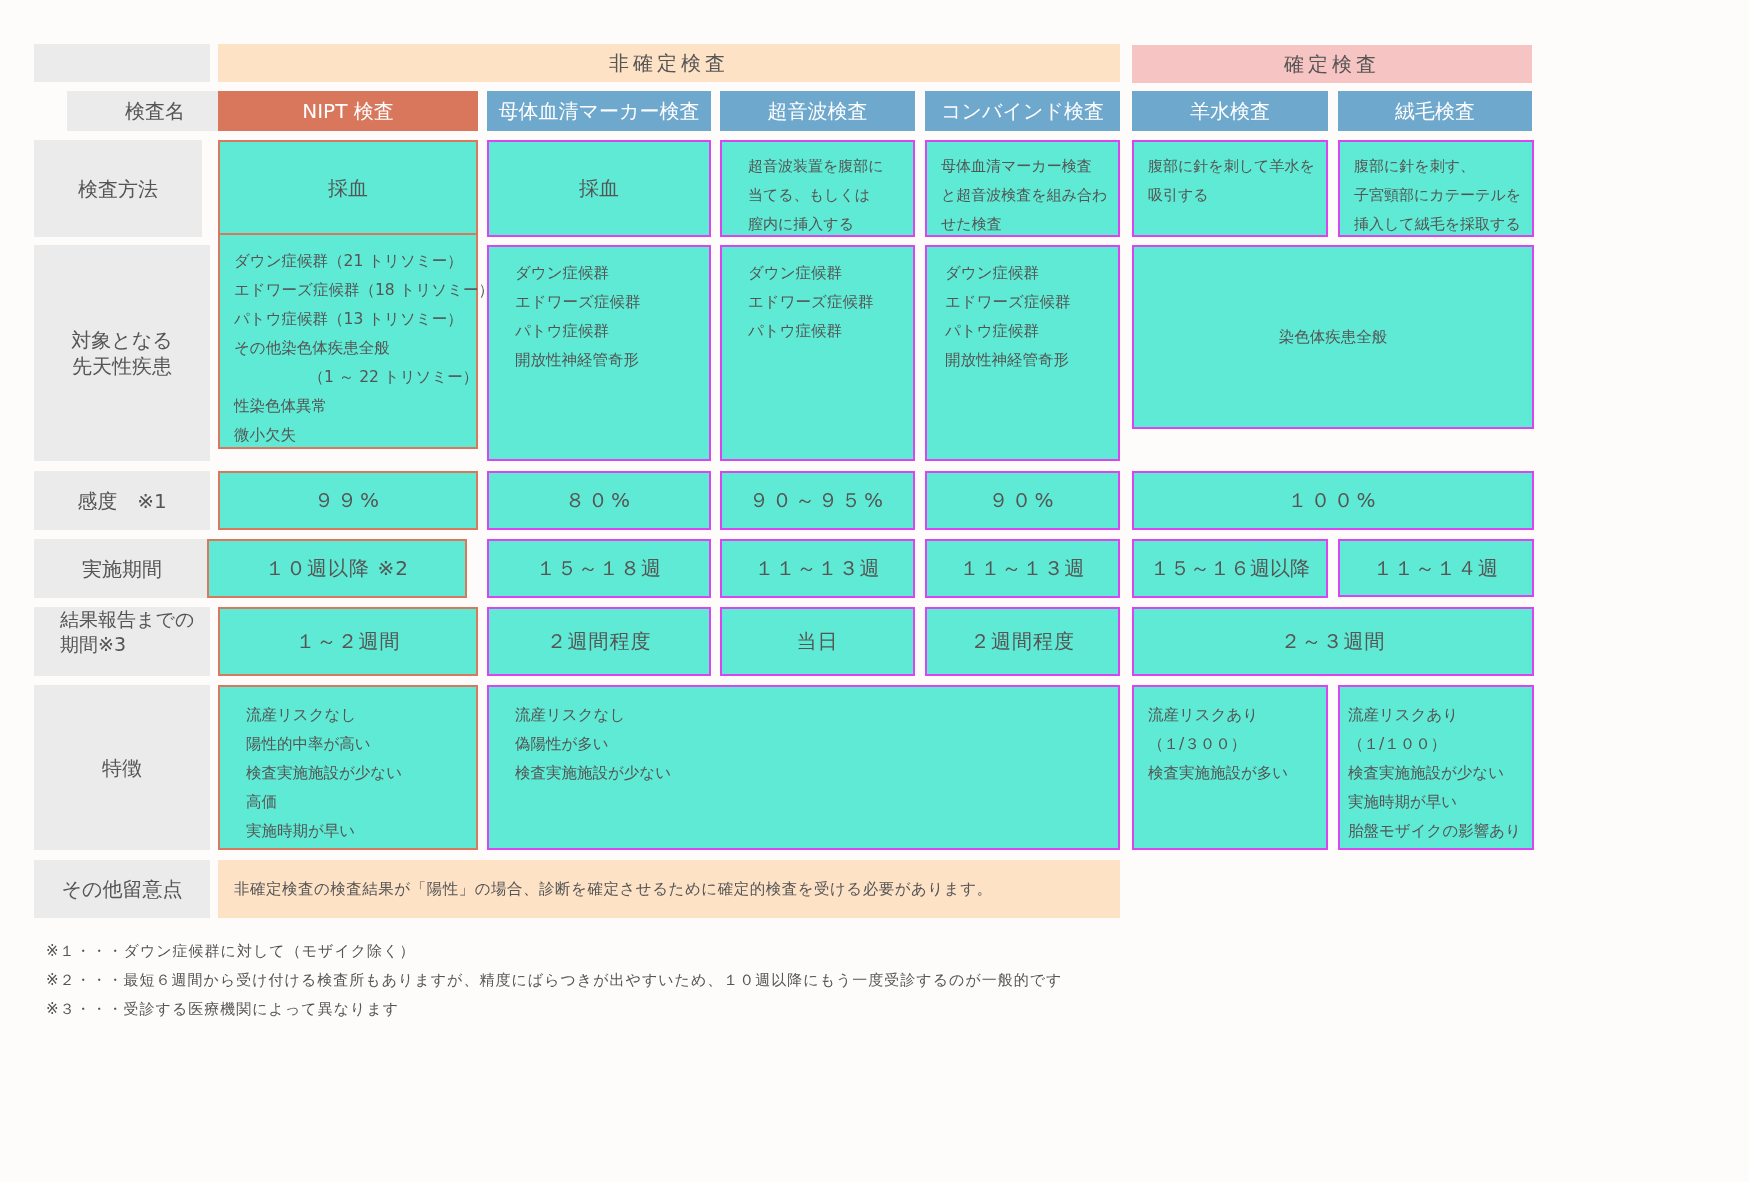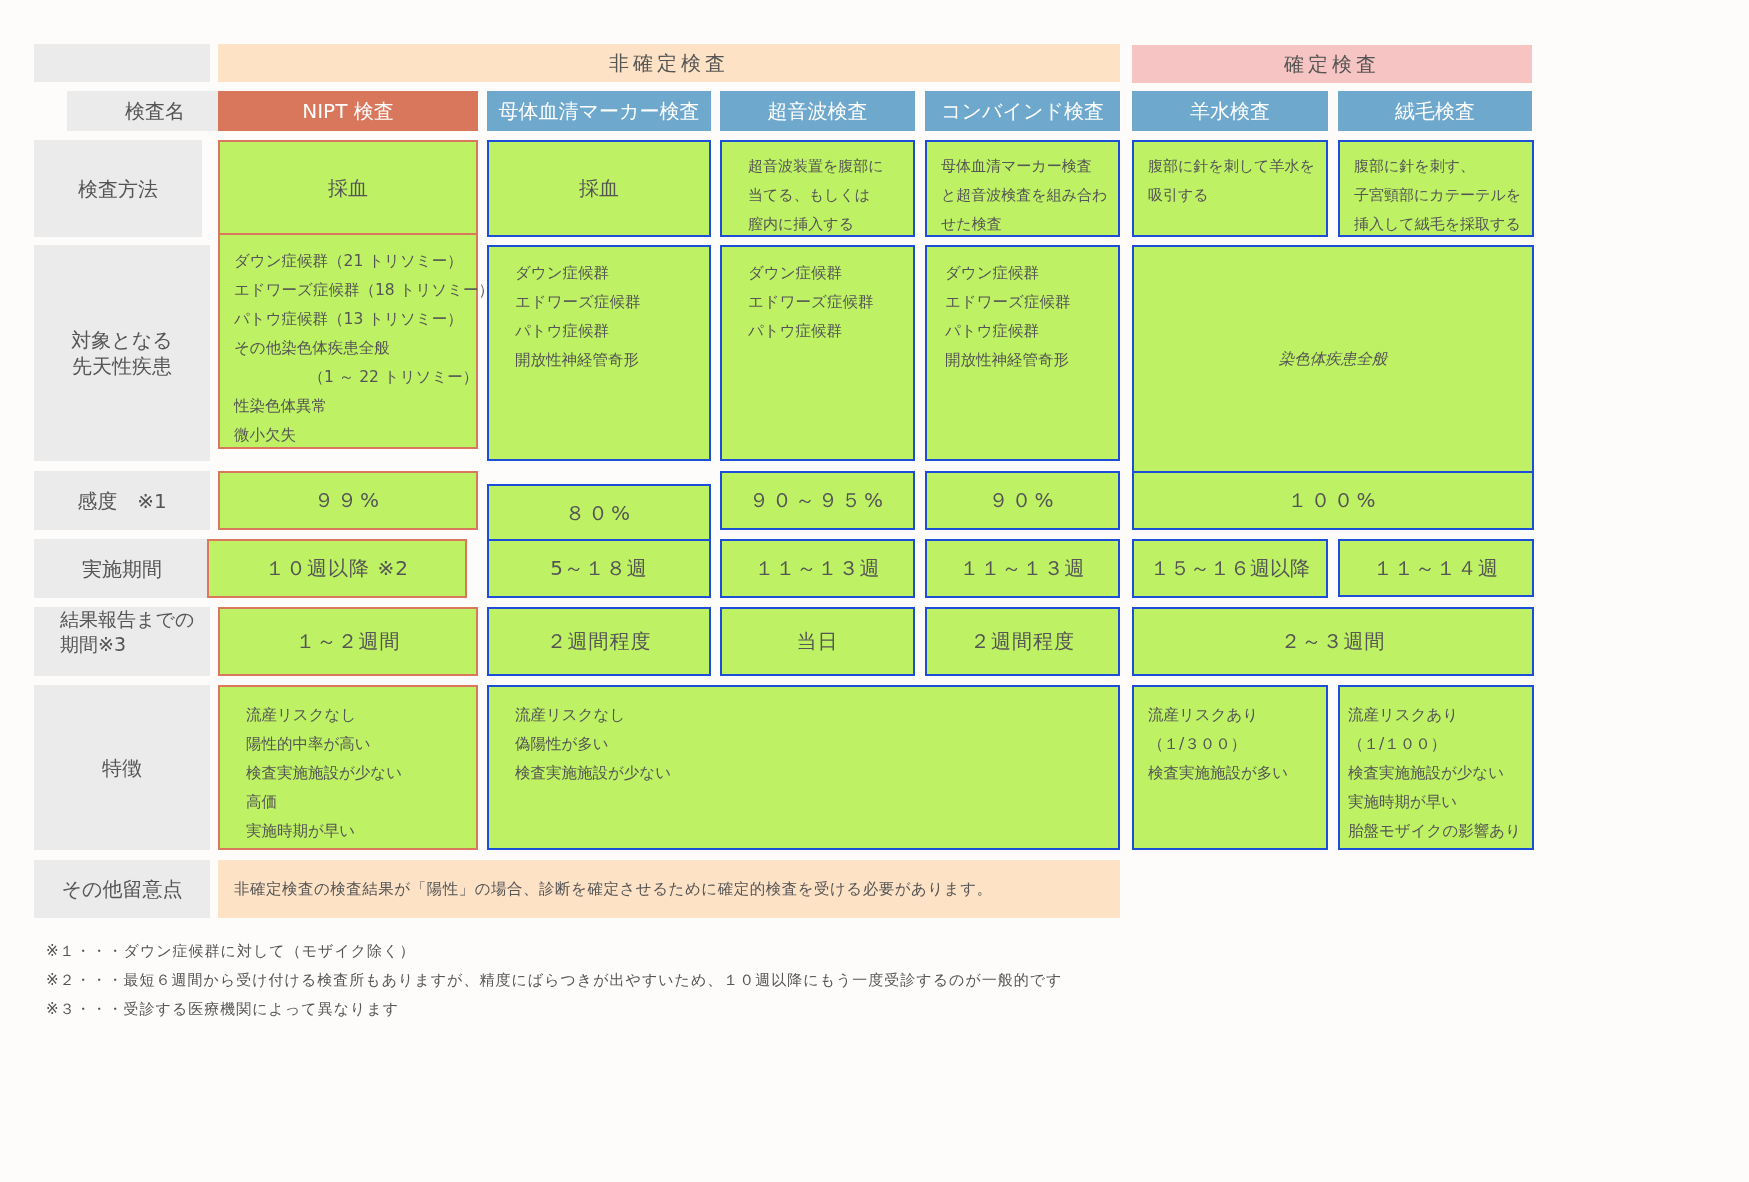--- a/index.html
+++ b/index.html
@@ -9,21 +9,21 @@
   .label { background:#ebebeb; display:flex; align-items:center; justify-content:center;
            font-size:20px; color:#555; text-align:center; line-height:1.3; }
   .label.left { justify-content:flex-start; padding-left:26px; text-align:left; font-size:19px; }
   .grp-nonconf { background:#fde2c6; display:flex; align-items:center; justify-content:center;
                  font-size:20px; letter-spacing:4px; color:#555; }
   .grp-conf { background:#f6c4c2; display:flex; align-items:center; justify-content:center;
               font-size:20px; letter-spacing:4px; color:#555; }
   .name { display:flex; align-items:center; justify-content:center; color:#fff; font-size:20px; }
   .name.nipt { background:#d9775c; }
   .name.blue { background:#6ea8cd; }
-  .cell { background:#bef264; border:2px solid #1d4ed8; }
+  .cell { background:#5eead4; border:2px solid #d946ef; }
   .cell.nipt { border-color:#d9785c; }
   .center { display:flex; align-items:center; justify-content:center; font-size:20px; letter-spacing:3px; color:#555; }
   .list { padding:12px 0 0 14px; font-size:15.5px; line-height:29px; color:#555; }
   .list div { white-space:nowrap; }
   .list.pad2 { padding-left:26px; }
   .list.small { font-size:15px; line-height:29px; padding-top:10px; }
   .note { background:#fde2c6; display:flex; align-items:center; padding-left:16px; font-size:15.5px; color:#555; letter-spacing:0.5px; }
   .foot { font-size:15px; color:#555; letter-spacing:1px; line-height:29px; }
 </style>
 </head>
@@ -87,32 +87,32 @@
   <div>ダウン症候群</div>
   <div>エドワーズ症候群</div>
   <div>パトウ症候群</div>
 </div>
 <div class="abs cell list" style="left:925px;top:245px;width:195px;height:216px;padding-left:18px;">
   <div>ダウン症候群</div>
   <div>エドワーズ症候群</div>
   <div>パトウ症候群</div>
   <div>開放性神経管奇形</div>
 </div>
-<div class="abs cell center" style="left:1132px;top:245px;width:402px;height:228px;font-size:15.5px;letter-spacing:0;font-style:italic;">染色体疾患全般</div>
+<div class="abs cell center" style="left:1132px;top:245px;width:402px;height:184px;font-size:15.5px;letter-spacing:0;">染色体疾患全般</div>
 
 <div class="abs label" style="left:34px;top:471px;width:176px;height:59px;">感度　※1</div>
 <div class="abs cell nipt center" style="left:218px;top:471px;width:260px;height:59px;">９９%</div>
-<div class="abs cell center" style="left:487px;top:471px;width:224px;height:59px;margin-top:13px;">８０%</div>
+<div class="abs cell center" style="left:487px;top:471px;width:224px;height:59px;">８０%</div>
 <div class="abs cell center" style="left:720px;top:471px;width:195px;height:59px;">９０～９５%</div>
 <div class="abs cell center" style="left:925px;top:471px;width:195px;height:59px;">９０%</div>
 <div class="abs cell center" style="left:1132px;top:471px;width:402px;height:59px;">１００%</div>
 
 <div class="abs label" style="left:34px;top:539px;width:176px;height:59px;">実施期間</div>
 <div class="abs cell nipt center" style="left:207px;top:539px;width:260px;height:59px;letter-spacing:1px;">１０週以降 ※2</div>
-<div class="abs cell center" style="left:487px;top:539px;width:224px;height:59px;letter-spacing:1px;">5～１８週</div>
+<div class="abs cell center" style="left:487px;top:539px;width:224px;height:59px;letter-spacing:1px;">１５～１８週</div>
 <div class="abs cell center" style="left:720px;top:539px;width:195px;height:59px;letter-spacing:1px;">１１～１３週</div>
 <div class="abs cell center" style="left:925px;top:539px;width:195px;height:59px;letter-spacing:1px;">１１～１３週</div>
 <div class="abs cell center" style="left:1132px;top:539px;width:196px;height:59px;letter-spacing:0;">１５～１６週以降</div>
 <div class="abs cell center" style="left:1338px;top:539px;width:196px;height:58px;letter-spacing:1px;">１１～１４週</div>
 
 <div class="abs label left" style="left:34px;top:607px;width:176px;height:69px;flex-direction:column;align-items:flex-start;">
   <span>結果報告までの</span>
   <span>期間※3</span>
 </div>
 <div class="abs cell nipt center" style="left:218px;top:607px;width:260px;height:69px;letter-spacing:1px;">１～２週間</div>

